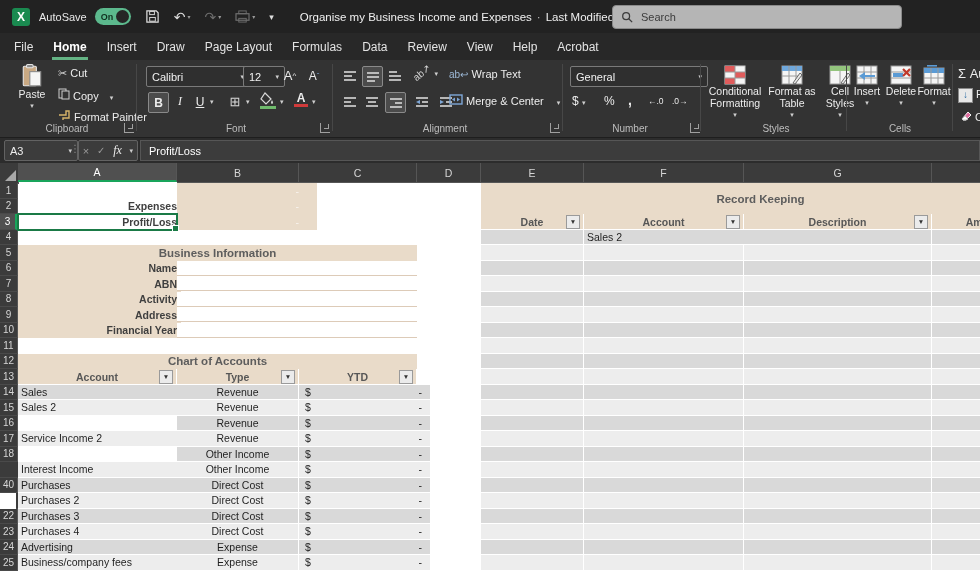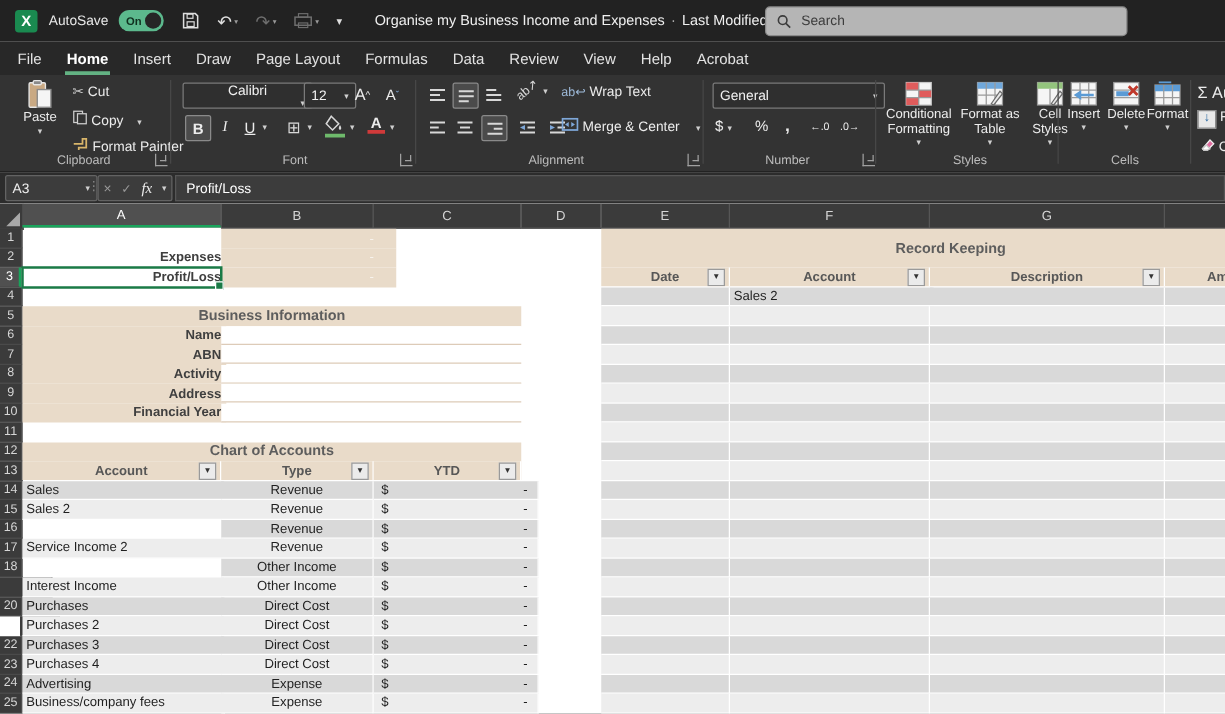--- a/index.html
+++ b/index.html
@@ -143,21 +143,21 @@
           <rect x="1" y="1" width="7" height="9" fill="none" stroke="#cfcfcf"></rect>
           <rect x="4" y="3" width="7" height="8" fill="#333" stroke="#cfcfcf"></rect>
         </svg> <span>Copy</span> <span class="caret7" style="margin-left:8px;">▾</span></div>
     <div class="rb" style="left:58px;top:49px;"><svg width="13" height="12" viewBox="0 0 13 12">
           <path d="M1 6 L8 6 L8 2 L11 2 L11 9 L5 9 L5 11" fill="none" stroke="#d8b56a" stroke-width="1.4"></path>
         </svg> <span>Format Painter</span></div>
     <div class="glabel" style="left:12px;width:110px;">Clipboard</div>
     <div class="launcher" style="left:124px;"></div>
     <div class="gsep" style="left:136px;"></div>
 
-    <div class="combo" style="left:146px;top:6px;width:92px;flex-direction:column;">
+    <div class="combo" style="left:146px;top:6px;width:92px;">
         <span>Calibri</span>
         <span class="caret">▾</span>
       </div>
     <div class="combo" style="left:243px;top:6px;width:30px;">
         <span>12</span>
         <span class="caret">▾</span>
       </div>
     <div class="rb tbtn" style="left:280px;top:6px;width:20px;height:19px;font-size:13px;">A<span style="font-size:8px;vertical-align:top;">^</span></div>
     <div class="rb tbtn" style="left:304px;top:6px;width:20px;height:19px;font-size:12px;">A<span style="font-size:8px;vertical-align:top;color:#7ea7d8;">ˇ</span></div>
     <div class="rb tbtn boxed" style="left:148px;top:32px;width:19px;height:19px;font-weight:bold;font-size:12px;">
@@ -395,21 +395,21 @@
       <div class="rowhead" style="left: 0px; top: 159.5px; width: 17px; height: 14.5px;">10</div>
       <div class="rowhead" style="left: 0px; top: 175px; width: 17px; height: 14.5px;">11</div>
       <div class="rowhead" style="left: 0px; top: 190.5px; width: 17px; height: 14.5px;">12</div>
       <div class="rowhead" style="left: 0px; top: 206px; width: 17px; height: 14.5px;">13</div>
       <div class="rowhead" style="left: 0px; top: 221.5px; width: 17px; height: 14.5px;">14</div>
       <div class="rowhead" style="left: 0px; top: 237px; width: 17px; height: 14.5px;">15</div>
       <div class="rowhead" style="left: 0px; top: 252.5px; width: 17px; height: 14.5px;">16</div>
       <div class="rowhead" style="left: 0px; top: 268px; width: 17px; height: 14.5px;">17</div>
       <div class="rowhead" style="left: 0px; top: 283.5px; width: 17px; height: 14.5px;">18</div>
       <div class="rowhead" style="left: 0px; top: 299px; width: 17px; height: 14.5px; padding-left: 24px;">19</div>
-      <div class="rowhead" style="left: 0px; top: 314.5px; width: 17px; height: 14.5px;">20</div>
+      <div class="rowhead" style="left: 0px; top: 314.5px; width: 17px; height: 14.5px;">40</div>
       <div class="rowhead" style="left: 16px; top: 330px; width: 17px; height: 14.5px; padding-left: 14px;">21</div>
       <div class="rowhead" style="left: 0px; top: 345.5px; width: 17px; height: 14.5px;">22</div>
       <div class="rowhead" style="left: 0px; top: 361px; width: 17px; height: 14.5px;">23</div>
       <div class="rowhead" style="left: 0px; top: 376.5px; width: 17px; height: 14.5px;">24</div>
       <div class="rowhead" style="left: 0px; top: 392px; width: 17px; height: 14.5px;">25</div>
       <div class="cell beige sum-val" style="left: 177px; top: 20px; width: 122px; height: 15.5px;">-</div>
       <div class="cell sum-label" style="left: 18px; top: 35.5px; width: 159px; height: 15.5px;">Expenses</div>
       <div class="cell beige sum-val" style="left: 177px; top: 35.5px; width: 122px; height: 15.5px;">-</div>
       <div class="cell sum-label" style="left: 18px; top: 51px; width: 159px; height: 15.5px;">Profit/Loss</div>
       <div class="cell beige sum-val" style="left: 177px; top: 51px; width: 122px; height: 15.5px;">-</div>

